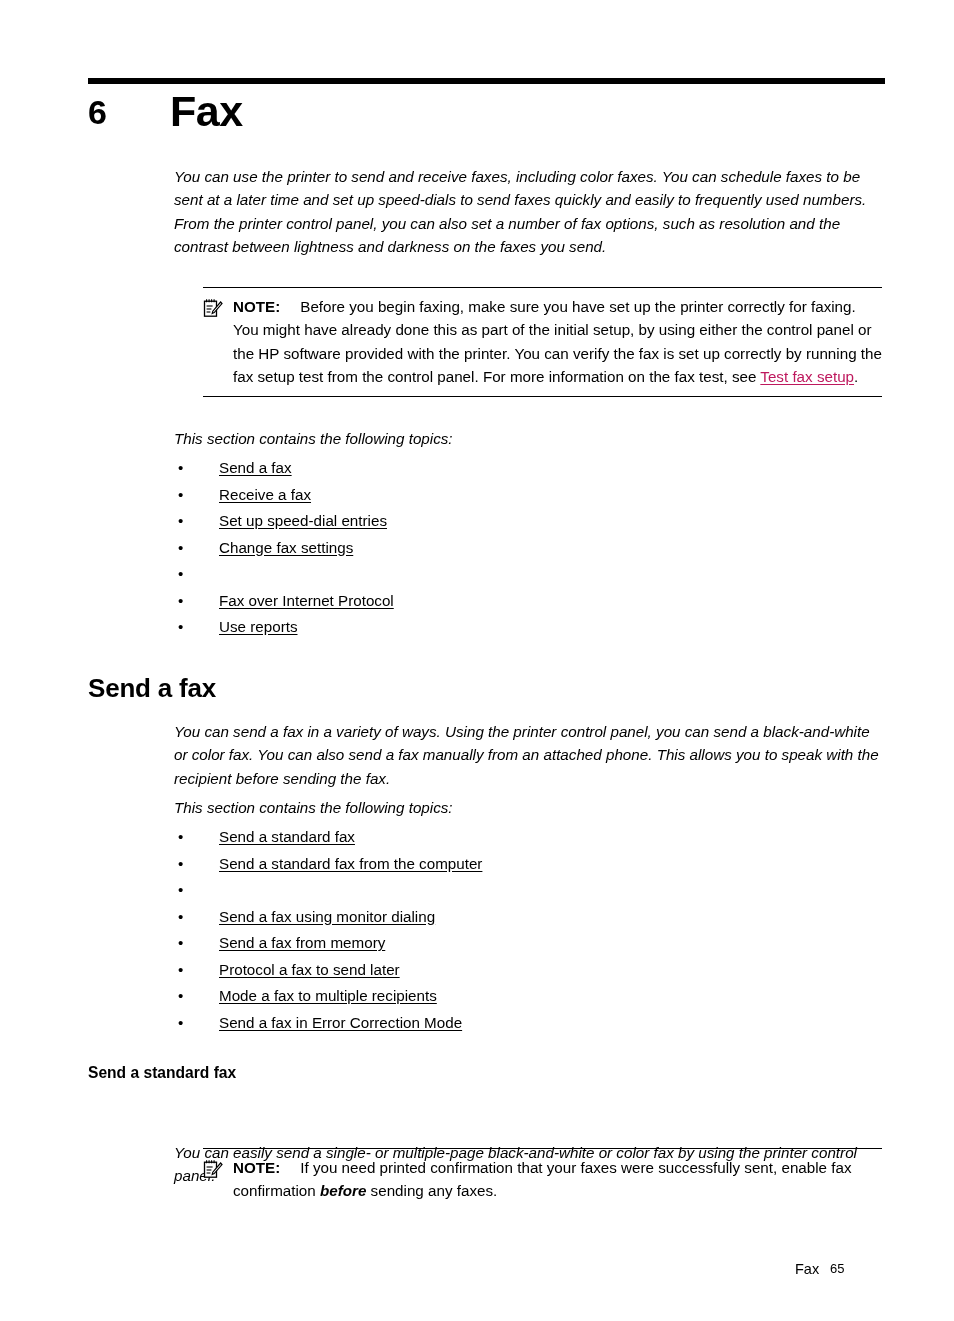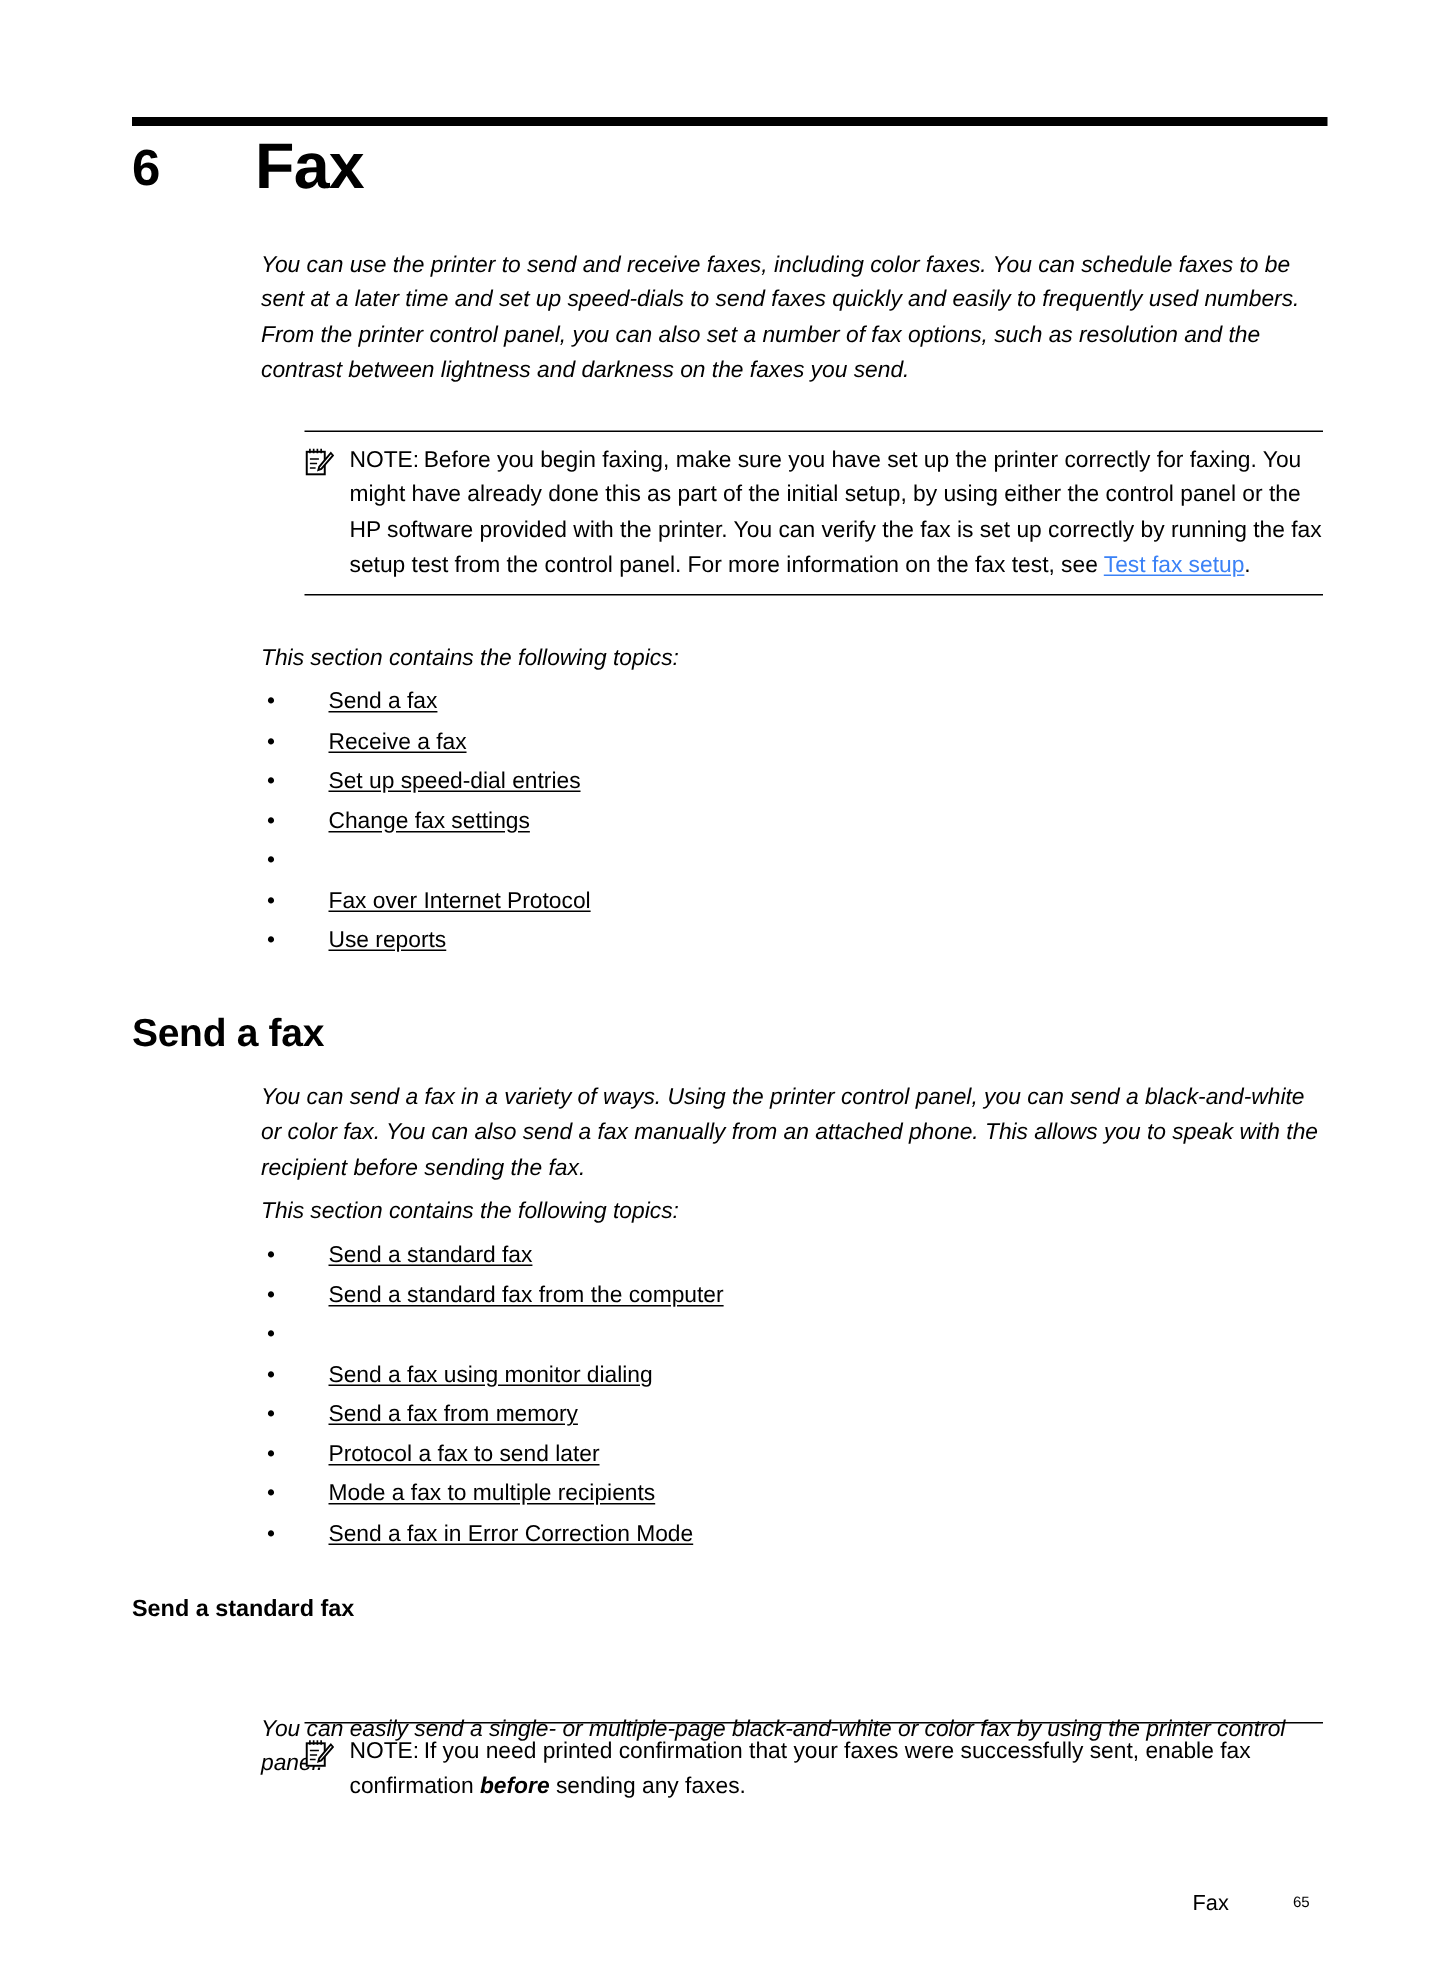--- a/index.html
+++ b/index.html
@@ -89,22 +89,22 @@
     height: 1px;
     background: #000000;
   }
   .note .note-body {
     position: relative;
     padding: 7px 0 7px 30px;
     font-size: 15.2px;
     line-height: 23.4px;
   }
   .note .note-label {
-    font-weight: normal;
-    margin-right: 3px;
+    font-weight: bold;
+    margin-right: 20px;
   }
   .note-icon {
     position: absolute;
     left: 0px;
     top: 10px;
     width: 20px;
     height: 20px;
   }
 
   #note-1 { top: 287px; }
@@ -163,21 +163,21 @@
     margin: 0;
     font-size: 15.6px;
     font-weight: bold;
     line-height: 22px;
   }
 
   
   .inline-link {
     text-decoration: underline;
     text-underline-offset: 2px;
-    color: #3b82f6;
+    color: #be185d;
     cursor: pointer;
   }
   .bold-inline { font-weight: bold; font-style: italic; }
 
   
   .footer {
     position: absolute;
     left: 0;
     top: 1258px;
     width: 954px;
@@ -185,23 +185,23 @@
   }
   .footer-section {
     position: absolute;
     left: 795px;
     top: 0;
     font-size: 14.5px;
     line-height: 22px;
   }
   .footer-page {
     position: absolute;
-    left: 862px;
-    top: 0;
-    font-size: 10px;
+    left: 830px;
+    top: 0;
+    font-size: 13px;
     line-height: 22px;
   }
 </style>
 </head>
 <body>
 
 <div class="page">
 
   <div class="chapter-rule"></div>
 

